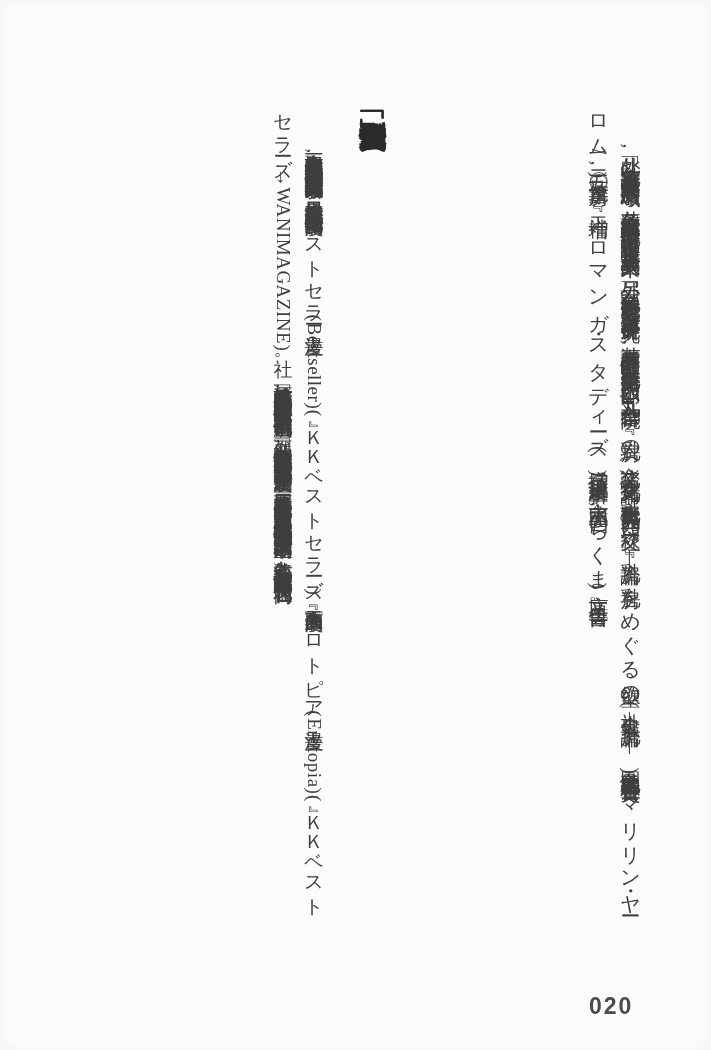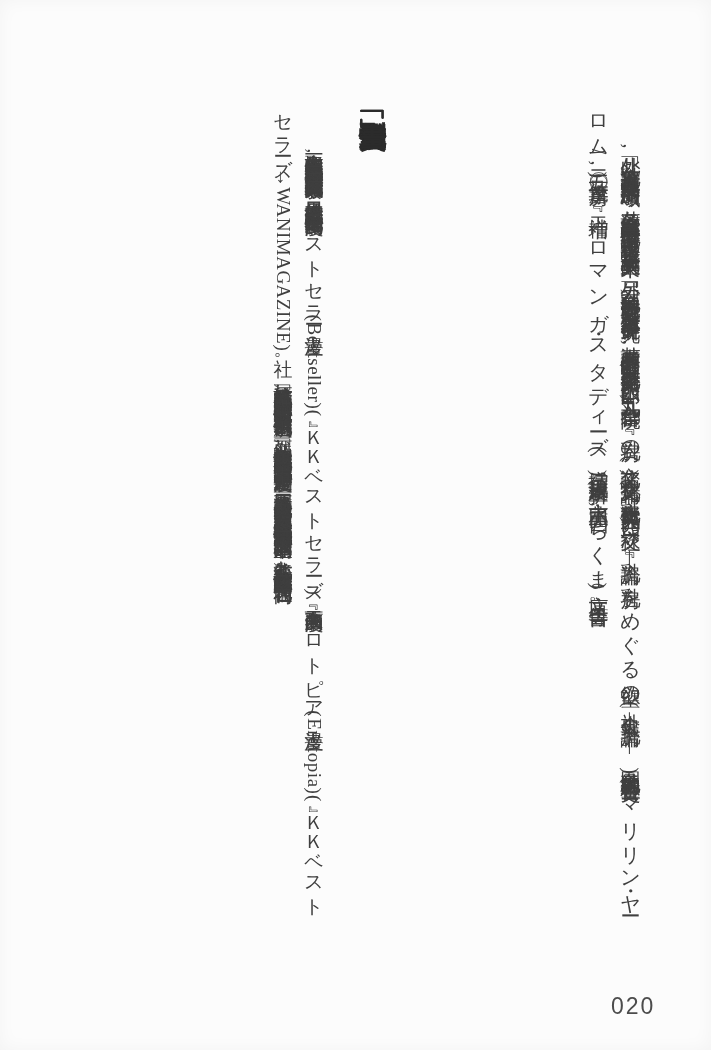--- a/index.html
+++ b/index.html
@@ -48,24 +48,24 @@
     right: 381px;
     height: 806px;
     font-size: 19px;
     letter-spacing: 0.5px;
     line-height: 31px;
     text-indent: 2em;
     text-align: justify;
   }
   .pagenum {
     position: absolute;
-    left: 611px;
+    left: 589px;
     top: 993px;
     font-family: "Liberation Sans", "DejaVu Sans", sans-serif;
-    font-weight: 400;
+    font-weight: 700;
     font-size: 23px;
     letter-spacing: 2px;
     color: #4c4c4c;
     text-align: right;
   }
 </style>
 </head>
 <body>
 
 <div class="page">

